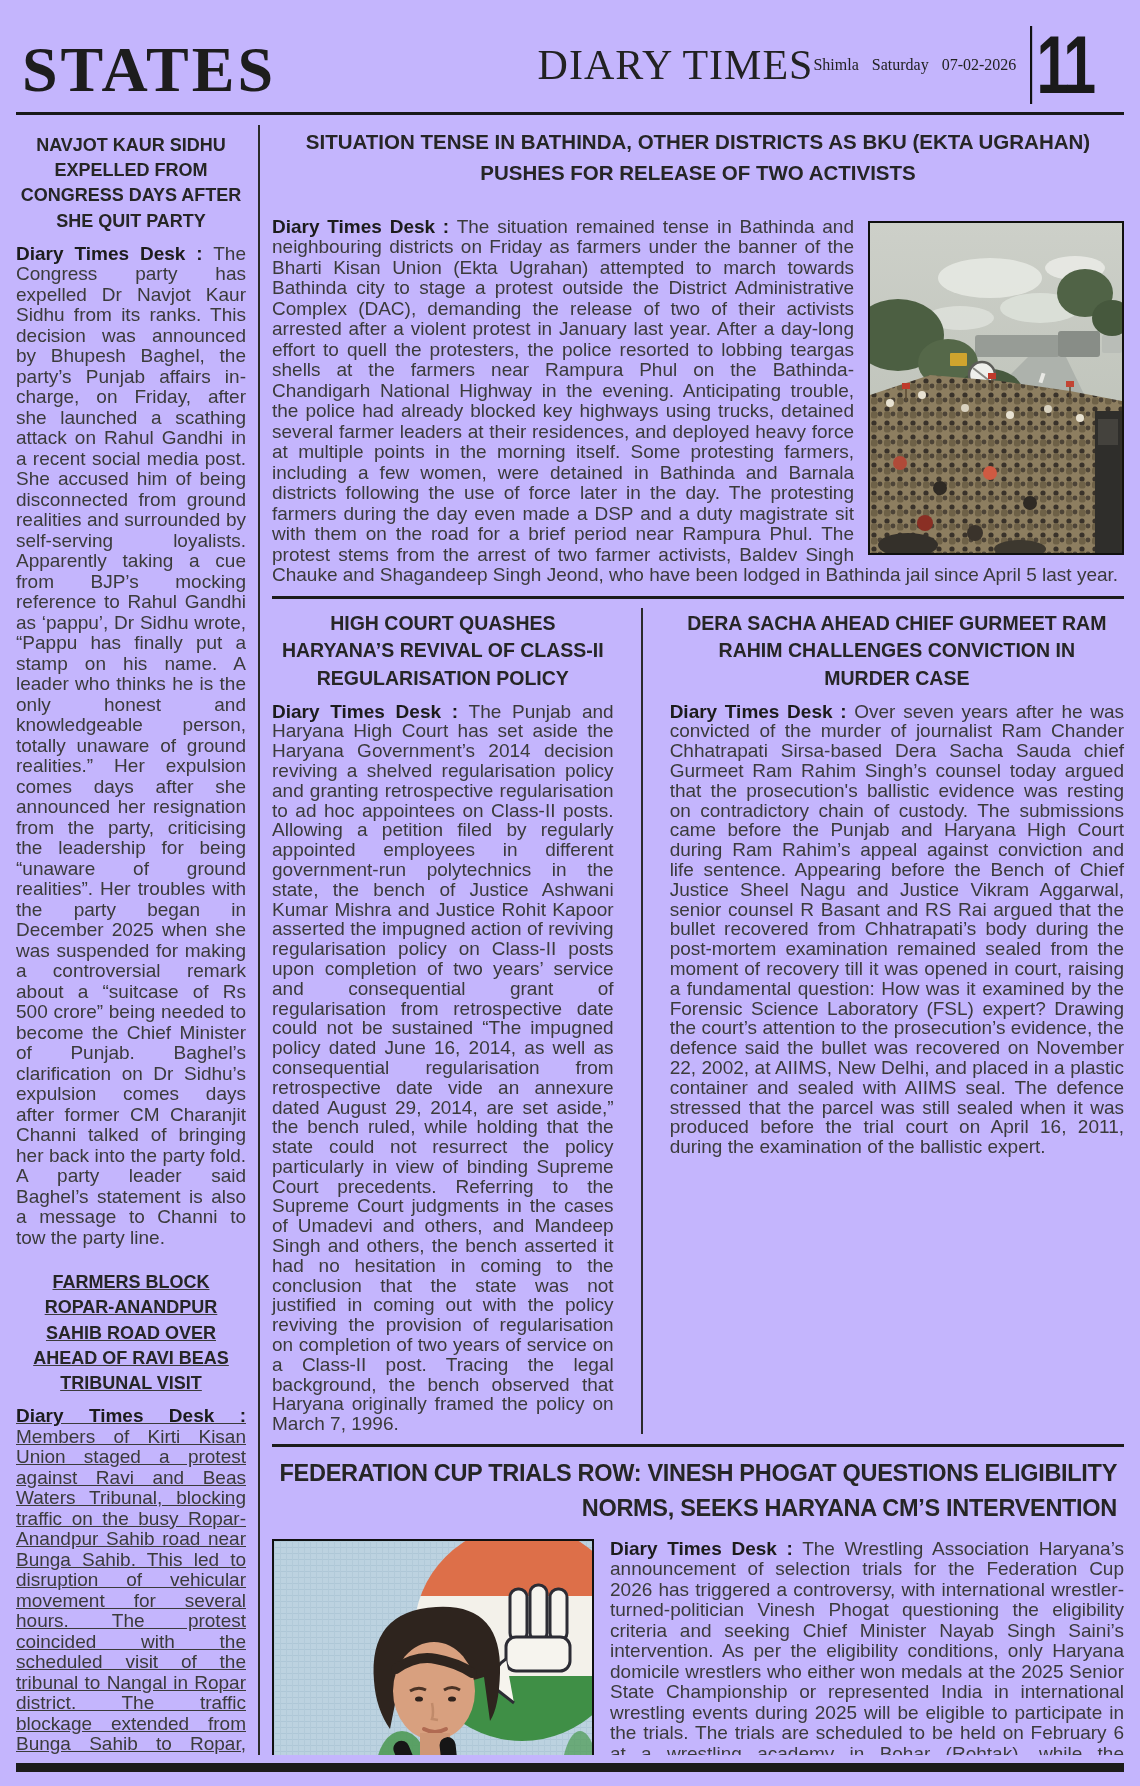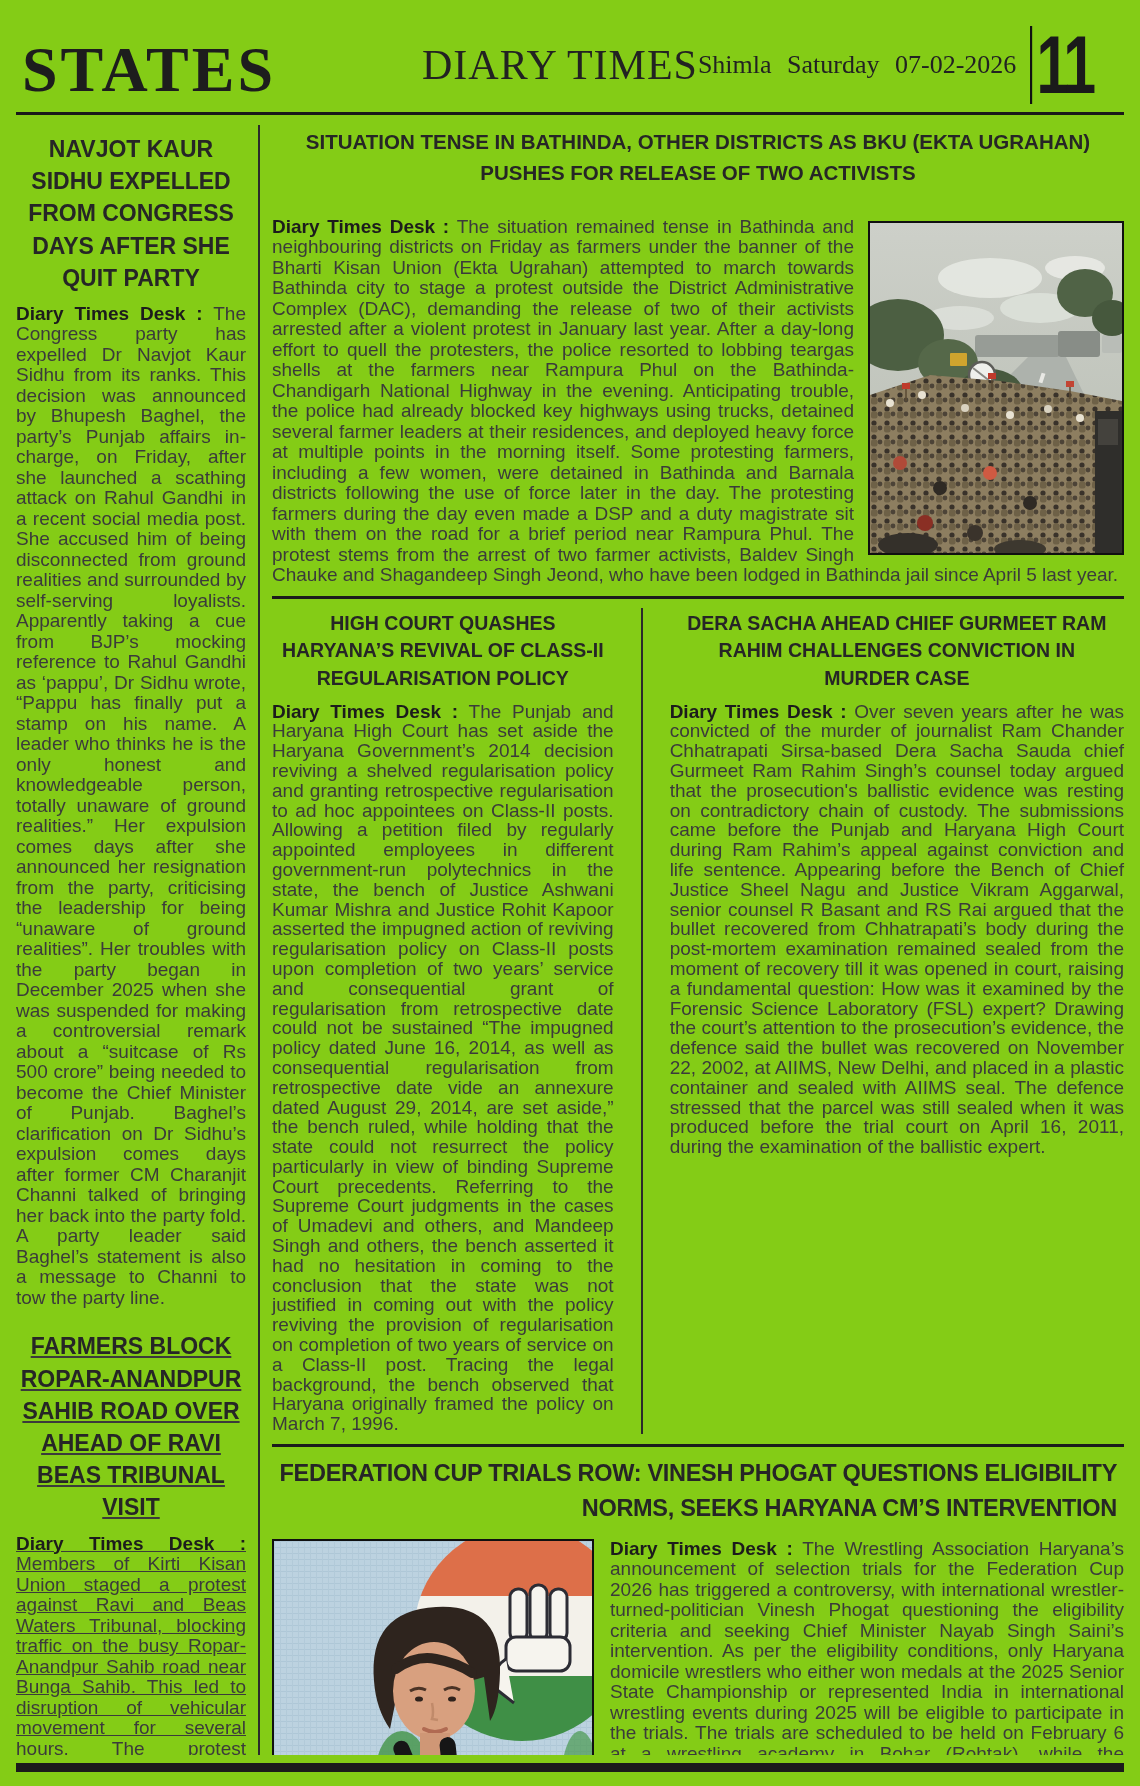--- a/index.html
+++ b/index.html
@@ -1,54 +1,54 @@
 <!DOCTYPE html>
 <html><head>
 <meta charset="utf-8">
 <style>
   html,body{margin:0;padding:0;background:#ffffff;}
   .page{
     width:1140px;height:1786px;box-sizing:border-box;
-    margin:0 auto;background:#84cc16;position:relative;
+    margin:0 auto;background:#c4b5fd;position:relative;
     padding:26px 14px 0 14px;display:flex;flex-direction:column;
     font-family:"Liberation Sans",sans-serif;color:#3b3b3b;overflow:hidden;
   }
   
   .hdr{display:flex;justify-content:space-between;align-items:flex-end;padding:0 8px;}
   .states{
     font-family:"Liberation Serif",serif;font-weight:600;font-size:64px;
     letter-spacing:3px;color:#1d1d1d;line-height:1;padding-bottom:2px;
   }
   .mast{display:flex;align-items:center;}
   .mast-col{display:flex;flex-direction:row;align-items:center;padding-right:12px;margin-left:47px;}
   .paper{
     font-family:"Liberation Serif",serif;font-size:42px;color:#222;
     letter-spacing:1px;line-height:1;white-space:nowrap;
   }
   .mast-rule{height:3px;background:#1f1f1f;width:100%;margin:5px 0 4px 0;}
   .dateline{
-    font-family:"Liberation Serif",serif;font-size:26px;color:#222;
+    font-family:"Liberation Serif",serif;font-size:16px;color:#222;
     word-spacing:9px;white-space:nowrap;line-height:1.1;text-align:right;
   }
   .pagenum{
     border-left:3px solid #111;padding-left:6px;margin-left:2px;
     font-weight:bold;font-size:82px;line-height:.85;color:#1a1a1a;
     transform:scaleX(.72);transform-origin:left center;letter-spacing:-4px;
     align-self:center;height:78px;display:flex;align-items:center;
   }
   .hdr-rule{border-top:3px solid #191919;margin:8px 2px 0 2px;}
   
   .content{
     flex:1;display:grid;grid-template-columns:230px 2px 1fr;
     column-gap:12px;padding:10px 2px 0 2px;overflow:hidden;
   }
   .vdiv{background:#2b2b2b;width:2px;}
   
   h1,h2{margin:0;color:#262626;font-family:"Liberation Sans",sans-serif;}
-  .head-left{font-size:23px;line-height:1.4;text-align:center;font-weight:bold;margin:8px 2px 10px 2px;}
+  .head-left{font-size:18px;line-height:1.4;text-align:center;font-weight:bold;margin:8px 2px 10px 2px;}
   .head-center{font-size:20.5px;line-height:1.5;text-align:center;font-weight:bold;margin:2px 10px 28px 10px;}
   .head-mid{font-size:19.5px;line-height:1.42;text-align:center;font-weight:bold;margin:2px 4px 9px 4px;}
   .head-fed{font-size:23.5px;line-height:1.5;text-align:right;font-weight:bold;letter-spacing:-.3px;margin:6px 7px 12px 0;}
   .body{
     margin:0;text-align:justify;font-size:19px;line-height:20.5px;color:#3b3b3b;
   }
   .body-sm{font-size:19px;line-height:19.8px;}
   .byline{color:#1c1c1c;font-weight:bold;}
   .rule-h{border-top:3px solid #1c1c1c;margin:10px 0 9px 0;}
   

